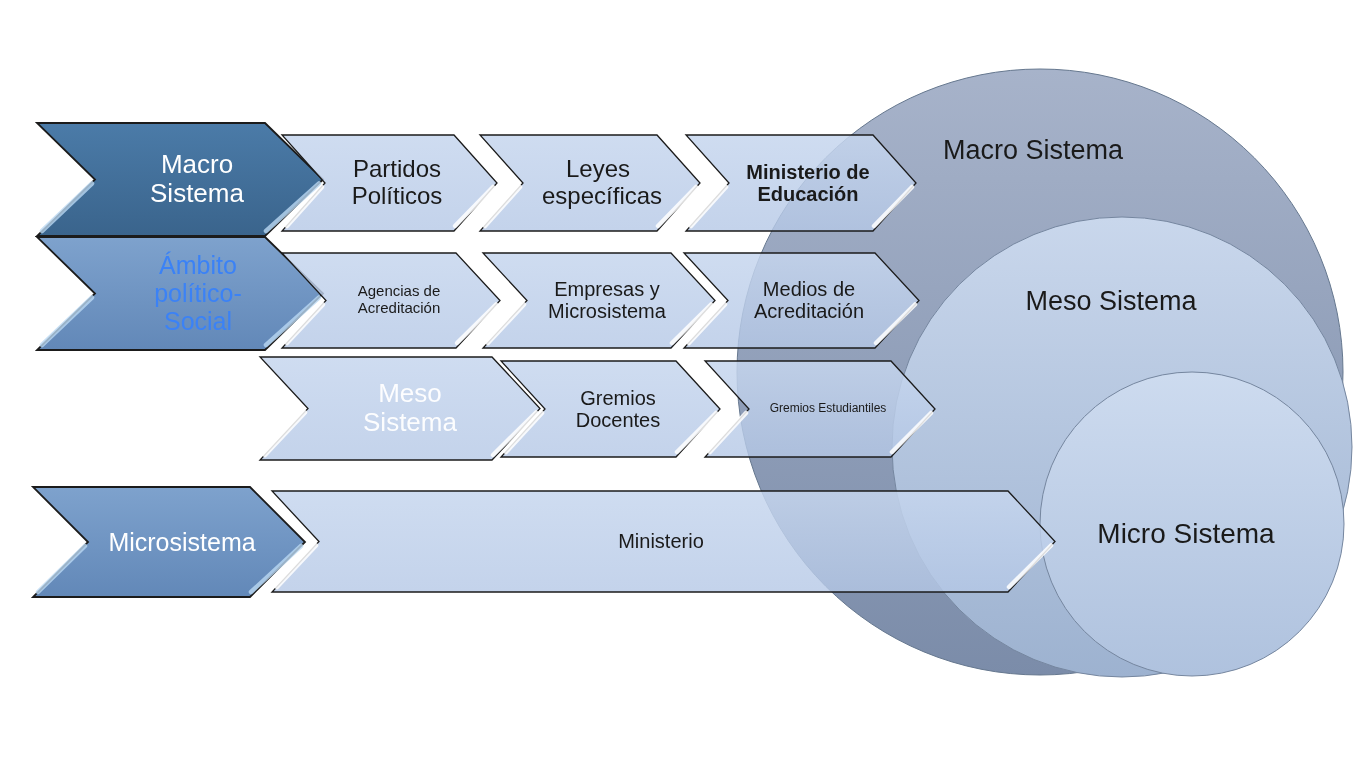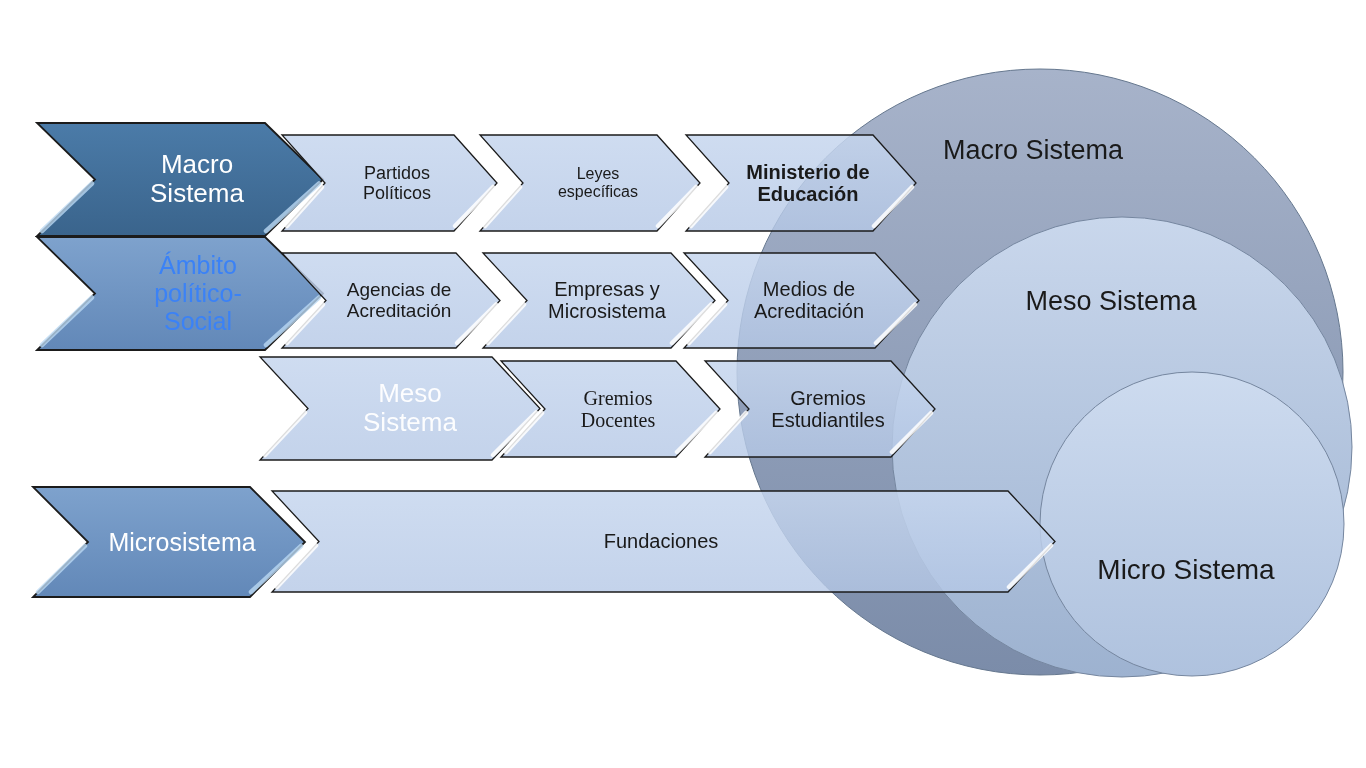--- a/index.html
+++ b/index.html
@@ -115,29 +115,29 @@
         <g>
           <polygon points="272,491 1008,491 1055,541.5 1008,592 272,592 319,541.5" fill="url(#gLight)" stroke="#1b1b1b" stroke-width="1.3"></polygon>
           <path d="M 316 545.5 L 277 587 M 1051 545.5 L 1009 587" fill="none" stroke="rgba(255,255,255,0.85)" stroke-width="4.5" stroke-linecap="round"></path>
         </g>
       </g>
   </svg>
 
   <div id="labels">
     <div class="circle-label" style="left:1033px;top:150px;font-size:27px;">Macro Sistema</div>
     <div class="circle-label" style="left:1111px;top:301px;font-size:27px;">Meso Sistema</div>
-    <div class="circle-label" style="left:1186px;top:534px;font-size:28px;margin-top:36px;">Micro Sistema</div>
+    <div class="circle-label" style="left:1186px;top:534px;font-size:28px;">Micro Sistema</div>
   <div class="shape-label" style="left: 197px; top: 179px; width: 120px; font-size: 26px; color: rgb(255, 255, 255);">Macro Sistema</div>
-      <div class="shape-label" style="left: 397px; top: 183px; width: 106px; font-size: 18px;">Partidos Políticos</div>
-      <div class="shape-label" style="left: 598px; top: 183px; width: 112px; font-size: 16px;">Leyes específicas</div>
+      <div class="shape-label" style="left: 397px; top: 183px; width: 106px; font-size: 24px;">Partidos Políticos</div>
+      <div class="shape-label" style="left: 598px; top: 183px; width: 112px; font-size: 24px;">Leyes específicas</div>
       <div class="shape-label" style="left: 808px; top: 183px; width: 142px; font-size: 20px; font-weight: bold;">Ministerio de Educación</div>
       <div class="shape-label" style="left: 198px; top: 293px; width: 118px; font-size: 25px; color: #3b82f6;">Ámbito político- Social</div>
-      <div class="shape-label" style="left: 399px; top: 300px; width: 134px; font-size: 19px;">Agencias de Acreditación</div>
+      <div class="shape-label" style="left: 399px; top: 300px; width: 134px; font-size: 15px;">Agencias de Acreditación</div>
       <div class="shape-label" style="left: 607px; top: 300px; width: 134px; font-size: 20px;">Empresas y Microsistema</div>
       <div class="shape-label" style="left: 809px; top: 300px; width: 152px; font-size: 20px;">Medios de Acreditación</div>
       <div class="shape-label" style="left: 410px; top: 408px; width: 110px; font-size: 26px; color: rgba(255, 255, 255, 0.95);">Meso Sistema</div>
-      <div class="shape-label" style="left: 618px; top: 409px; width: 106px; font-size: 20px; font-family: Liberation Serif, serif;">Gremios Docentes</div>
-      <div class="shape-label" style="left: 828px; top: 409px; width: 136px; font-size: 20px; text-align: center;">Gremios Estudiantiles</div>
+      <div class="shape-label" style="left: 618px; top: 409px; width: 106px; font-size: 20px;">Gremios Docentes</div>
+      <div class="shape-label" style="left: 828px; top: 409px; width: 136px; font-size: 12px; text-align: center;">Gremios Estudiantiles</div>
       <div class="shape-label" style="left: 182px; top: 542px; width: 220px; font-size: 25px; color: rgb(255, 255, 255);">Microsistema</div>
-      <div class="shape-label" style="left: 661px; top: 541px; width: 220px; font-size: 20px;">Fundaciones</div>
+      <div class="shape-label" style="left: 661px; top: 541px; width: 220px; font-size: 20px;">Ministerio</div>
     </div>
 
 </div>
 
 </body></html>

